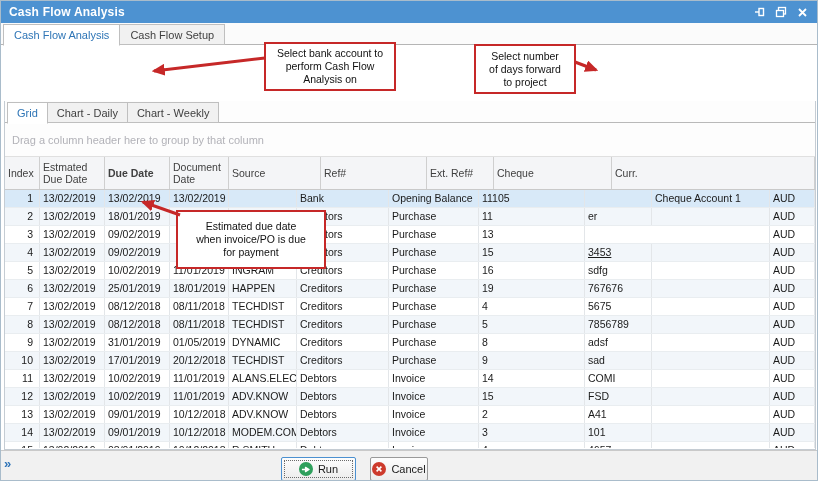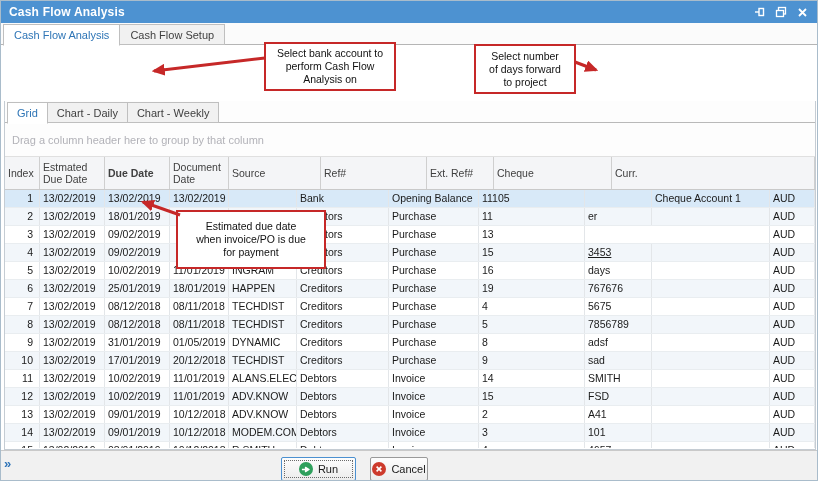--- a/index.html
+++ b/index.html
@@ -239,21 +239,21 @@
         </div>
         <div class="trow">
           <div class="tcell num" style="width: 35px; flex: 0 0 35px;">5</div>
           <div class="tcell" style="width: 65px; flex: 0 0 65px;">13/02/2019</div>
           <div class="tcell" style="width: 65px; flex: 0 0 65px;">10/02/2019</div>
           <div class="tcell" style="width: 59px; flex: 0 0 59px;">11/01/2019</div>
           <div class="tcell" style="width: 68px; flex: 0 0 68px;">INGRAM</div>
           <div class="tcell" style="width: 92px; flex: 0 0 92px;">Creditors</div>
           <div class="tcell" style="width: 90px; flex: 0 0 90px;">Purchase</div>
           <div class="tcell" style="width: 106px; flex: 0 0 106px;">16</div>
-          <div class="tcell" style="width: 67px; flex: 0 0 67px;">days</div>
+          <div class="tcell" style="width: 67px; flex: 0 0 67px;">sdfg</div>
           <div class="tcell" style="width: 118px; flex: 0 0 118px;"></div>
           <div class="tcell" style="flex: 1 1 0%;">AUD</div>
         </div>
         <div class="trow alt">
           <div class="tcell num" style="width: 35px; flex: 0 0 35px;">6</div>
           <div class="tcell" style="width: 65px; flex: 0 0 65px;">13/02/2019</div>
           <div class="tcell" style="width: 65px; flex: 0 0 65px;">25/01/2019</div>
           <div class="tcell" style="width: 59px; flex: 0 0 59px;">18/01/2019</div>
           <div class="tcell" style="width: 68px; flex: 0 0 68px;">HAPPEN</div>
           <div class="tcell" style="width: 92px; flex: 0 0 92px;">Creditors</div>
@@ -317,21 +317,21 @@
         </div>
         <div class="trow">
           <div class="tcell num" style="width: 35px; flex: 0 0 35px;">11</div>
           <div class="tcell" style="width: 65px; flex: 0 0 65px;">13/02/2019</div>
           <div class="tcell" style="width: 65px; flex: 0 0 65px;">10/02/2019</div>
           <div class="tcell" style="width: 59px; flex: 0 0 59px;">11/01/2019</div>
           <div class="tcell" style="width: 68px; flex: 0 0 68px;">ALANS.ELEC</div>
           <div class="tcell" style="width: 92px; flex: 0 0 92px;">Debtors</div>
           <div class="tcell" style="width: 90px; flex: 0 0 90px;">Invoice</div>
           <div class="tcell" style="width: 106px; flex: 0 0 106px;">14</div>
-          <div class="tcell" style="width: 67px; flex: 0 0 67px;">SMITH</div>
+          <div class="tcell" style="width: 67px; flex: 0 0 67px;">COMI</div>
           <div class="tcell" style="width: 118px; flex: 0 0 118px;"></div>
           <div class="tcell" style="flex: 1 1 0%;">AUD</div>
         </div>
         <div class="trow alt">
           <div class="tcell num" style="width: 35px; flex: 0 0 35px;">12</div>
           <div class="tcell" style="width: 65px; flex: 0 0 65px;">13/02/2019</div>
           <div class="tcell" style="width: 65px; flex: 0 0 65px;">10/02/2019</div>
           <div class="tcell" style="width: 59px; flex: 0 0 59px;">11/01/2019</div>
           <div class="tcell" style="width: 68px; flex: 0 0 68px;">ADV.KNOW</div>
           <div class="tcell" style="width: 92px; flex: 0 0 92px;">Debtors</div>

